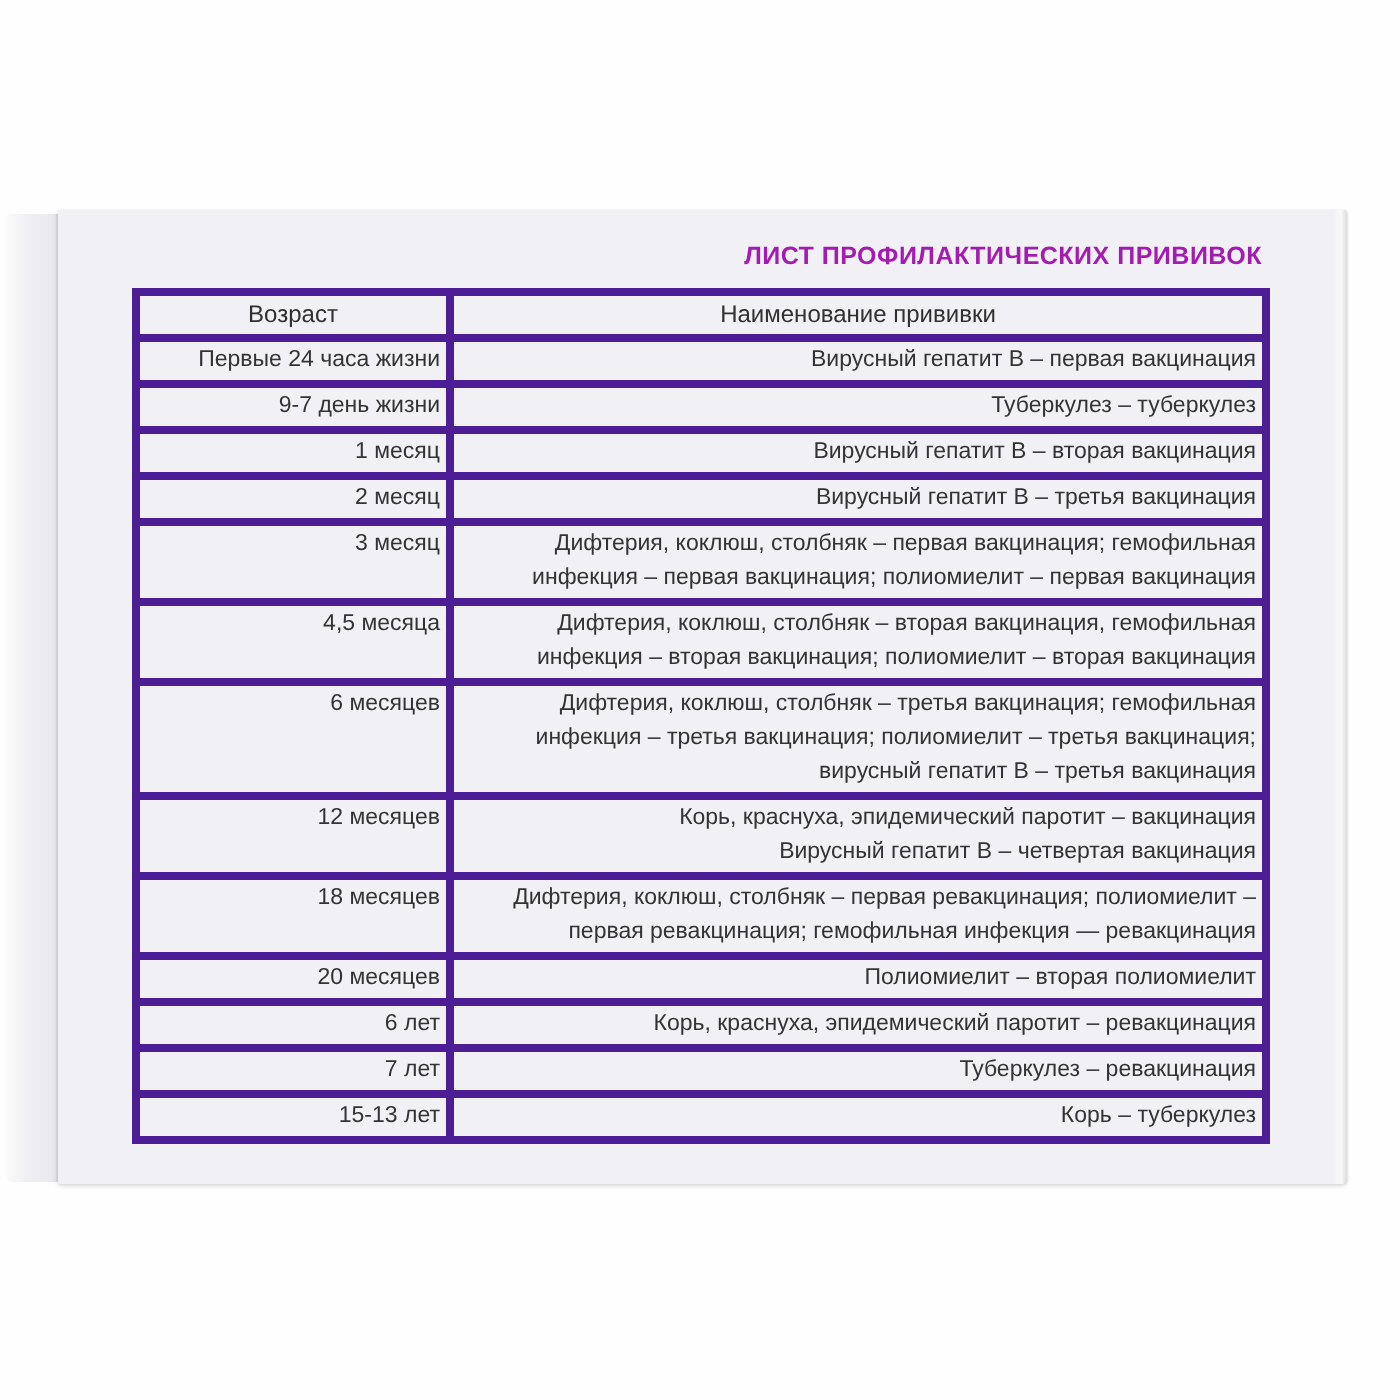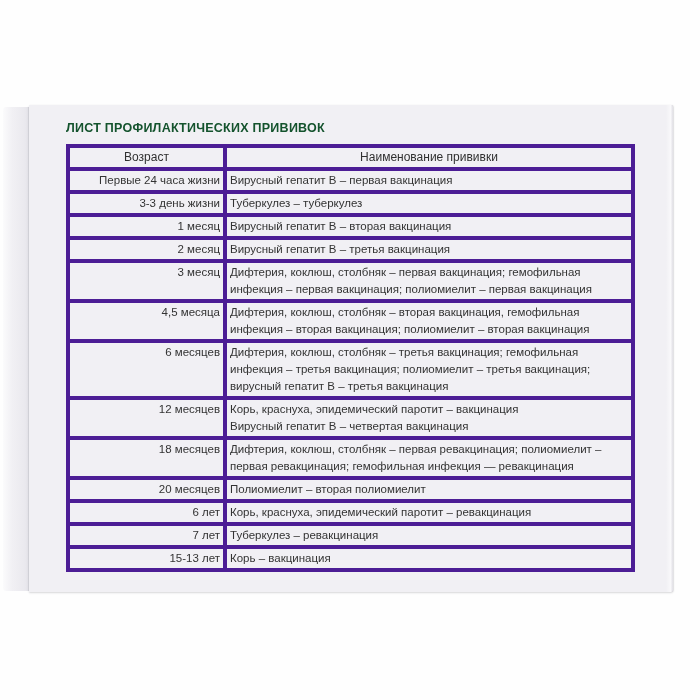--- a/index.html
+++ b/index.html
@@ -59,25 +59,25 @@
     top: 0;
     right: 0;
     width: 7px;
     height: 100%;
     background: linear-gradient(90deg, rgba(255,255,255,0) 0%, rgba(255,255,255,0.55) 65%, rgba(205,203,212,0.45) 100%);
     pointer-events: none;
   }
   .page-title {
     margin: 16px 0 9px 37px;
     width: 565px;
-    text-align: left;
+    text-align: right;
     font-size: 12.5px;
     font-weight: bold;
     letter-spacing: 0.25px;
-    color: #14532d;
+    color: #a21caf;
   }
   .table-wrap {
     margin-left: 37px;
     width: 565px;
   }
   table.vaccination {
     border-collapse: collapse;
     table-layout: fixed;
     width: 565px;
     background: transparent;
@@ -95,21 +95,21 @@
   }
   table.vaccination th {
     text-align: center;
     font-size: 12px;
     color: #303030;
   }
   td.age {
     text-align: right;
   }
   td.vaccine {
-    text-align: left;
+    text-align: right;
     padding-left: 8px;
     white-space: pre-line;
     margin-left: 32px;
   }
 </style>
 </head>
 <body>
 
 <div class="photo">
   <div class="book">
@@ -127,21 +127,21 @@
               <th>Возраст</th>
               <th>Наименование прививки</th>
             </tr>
           </thead>
           <tbody>
               <tr>
                 <td class="age">Первые 24 часа жизни</td>
                 <td class="vaccine">Вирусный гепатит В – первая вакцинация</td>
               </tr>
               <tr>
-                <td class="age">3-3 день жизни</td>
+                <td class="age">9-7 день жизни</td>
                 <td class="vaccine">Туберкулез – туберкулез</td>
               </tr>
               <tr>
                 <td class="age">1 месяц</td>
                 <td class="vaccine">Вирусный гепатит В – вторая вакцинация</td>
               </tr>
               <tr>
                 <td class="age">2 месяц</td>
                 <td class="vaccine">Вирусный гепатит В – третья вакцинация</td>
               </tr>
@@ -178,20 +178,20 @@
               <tr>
                 <td class="age">6 лет</td>
                 <td class="vaccine">Корь, краснуха, эпидемический паротит – ревакцинация</td>
               </tr>
               <tr>
                 <td class="age">7 лет</td>
                 <td class="vaccine">Туберкулез – ревакцинация</td>
               </tr>
               <tr>
                 <td class="age">15-13 лет</td>
-                <td class="vaccine">Корь – вакцинация</td>
+                <td class="vaccine">Корь – туберкулез</td>
               </tr>
             </tbody>
         </table>
       </div>
     </div>
   </div>
 </div>
 
 </body></html>

